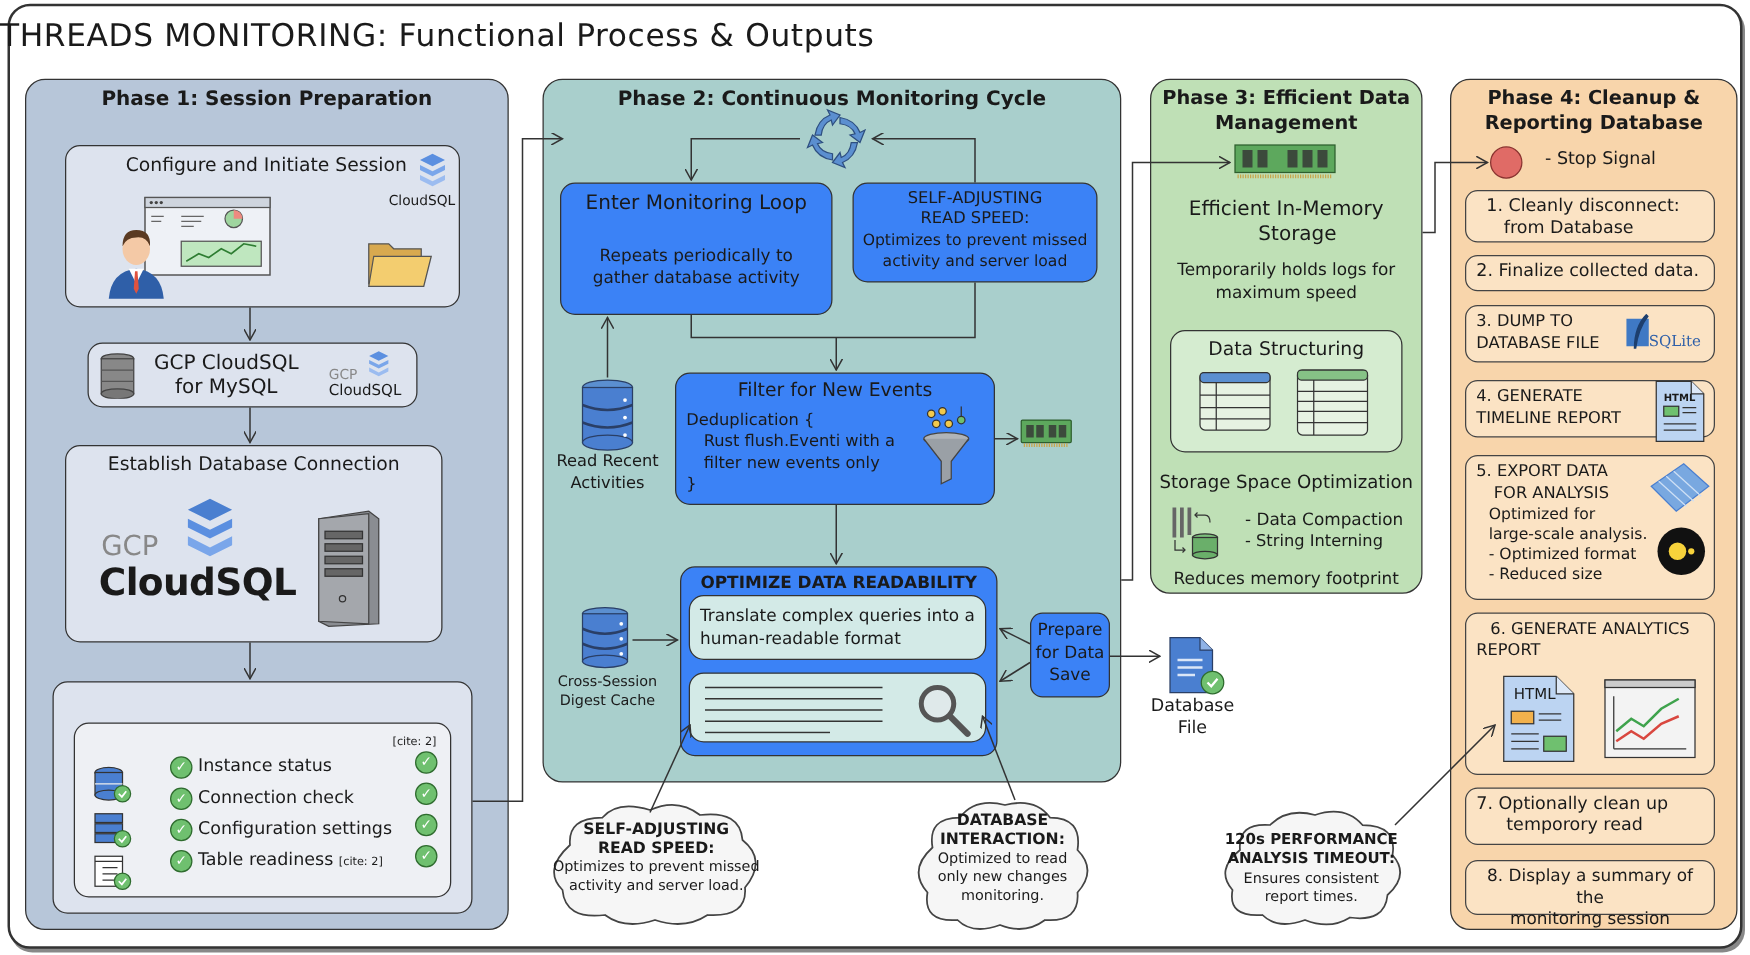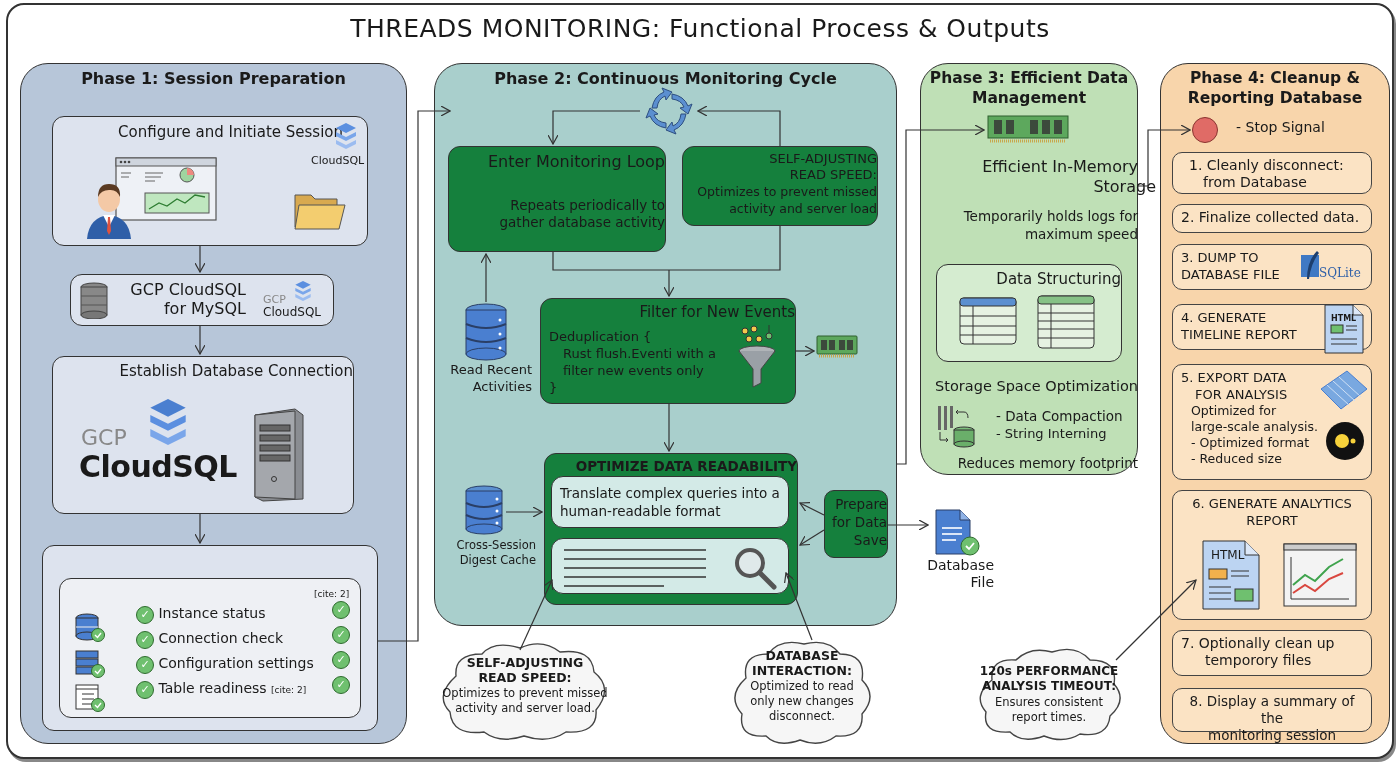--- a/index.html
+++ b/index.html
@@ -1,30 +1,30 @@
 <!DOCTYPE html>
 <html><head>
 <meta charset="utf-8">
 <style>
 *{box-sizing:border-box;margin:0;padding:0}
 html,body{width:1400px;height:764px;overflow:hidden;background:#fff;font-family:"DejaVu Sans",sans-serif;color:#1a1a1a}
 #frame{position:absolute;left:6px;top:3px;width:1388px;height:756px;border:2px solid #333;border-radius:18px;background:#fff;box-shadow:2px 3px 0 #888}
 .abs{position:absolute}
-#title{position:absolute;left:0;top:14px;width:1400px;text-align:center;font-size:25px;letter-spacing:0.5px;font-family:"DejaVu Sans",sans-serif;font-weight:normal}
-.phase{position:absolute;border:1.6px solid #333;border-radius:28px}
+#title{position:absolute;left:0;top:14px;width:1400px;font-size:25px;letter-spacing:0.5px;font-family:"DejaVu Sans",sans-serif;font-weight:normal}
+.phase{position:absolute;border:1.6px solid #333;border-radius:16px}
 .ph1{left:20px;top:63px;width:387px;height:681px;background:#b7c6d9}
 .ph2{left:434px;top:63px;width:463px;height:563px;background:#a9cfcc}
 .ph3{left:920px;top:63px;width:218px;height:412px;background:#bfe0b6}
 .ph4{left:1160px;top:63px;width:230px;height:681px;background:#f8d5ab}
 .ph-title{position:absolute;left:0;width:100%;text-align:center;font-weight:bold;font-size:16px;line-height:21px}
 .box{position:absolute;border:1.5px solid #333;border-radius:12px}
 .b1{background:#dde3ee}
-.b2{background:#15803d}
+.b2{background:#3b82f6}
 .b3{background:#d5ecd0}
-.txt{position:absolute;text-align:right;font-size:15px;line-height:19px}
+.txt{position:absolute;text-align:center;font-size:15px;line-height:19px}
 .lbl{font-size:13px;line-height:16px}
 .bold{font-weight:bold}
 svg.overlay{position:absolute;left:0;top:0;pointer-events:none}
 .cloud{position:absolute}
 .cloud-text{position:absolute;text-align:center;font-size:12.5px;line-height:15px}
 .step{position:absolute;left:1172px;width:200px;border:1.5px solid #444;border-radius:10px;background:#fbe3c4;font-size:14px;line-height:17px;padding:4px 8px}
 .chk{display:inline-block;width:18px;height:18px;border-radius:50%;background:#6fc06f;border:1.4px solid #2e6b2e;color:#fff;font-size:11px;line-height:16px;text-align:center;font-weight:bold}
 </style>
 </head>
 <body>
@@ -378,21 +378,21 @@
       <line x1="20" y1="8" x2="42" y2="28" stroke="#cfe0f5"></line>
   </svg>
   <svg class="abs" style="left:152px;top:56px" width="40" height="40" viewBox="0 0 40 40">
     <circle cx="20" cy="20" r="19" fill="#111"></circle>
       <circle cx="17" cy="20" r="7" fill="#f7d23b"></circle>
       <circle cx="28" cy="20" r="2.5" fill="#f7d23b"></circle>
   </svg>
 </div>
 <div class="step" style="top:490px;height:130px;font-size:13px">
   <div style="text-align:center">6. GENERATE ANALYTICS</div>
-  <div style="text-align:center">REPORT</div>
+  <div style="">REPORT</div>
   <svg class="abs" style="left:28px;top:48px" width="62" height="72" viewBox="0 0 62 72">
     <path d="M2 2 L44 2 L58 16 L58 70 L2 70Z" fill="#bcd4f2" stroke="#333"></path>
       <path d="M44 2 L44 16 L58 16" fill="#dde8f7" stroke="#333"></path>
     <rect x="8" y="30" width="18" height="10" fill="#f2b14c" stroke="#333"></rect>
       <line x1="30" y1="32" x2="48" y2="32" stroke="#333"></line>
       <line x1="30" y1="37" x2="48" y2="37" stroke="#333"></line>
     <line x1="8" y1="48" x2="30" y2="48" stroke="#333"></line>
       <line x1="8" y1="54" x2="30" y2="54" stroke="#333"></line>
       <line x1="8" y1="60" x2="30" y2="60" stroke="#333"></line>
     <rect x="34" y="50" width="18" height="12" fill="#6fc06f" stroke="#333"></rect>
@@ -402,21 +402,21 @@
     <rect x="1" y="1" width="72" height="62" fill="#f3f3f3" stroke="#333"></rect>
       <rect x="1" y="1" width="72" height="6" fill="#ccc" stroke="#333"></rect>
     <line x1="8" y1="14" x2="8" y2="56" stroke="#333"></line>
       <line x1="8" y1="56" x2="66" y2="56" stroke="#333"></line>
     <polyline points="10,42 22,32 32,38 46,24 60,16" fill="none" stroke="#3fa34d" stroke-width="2"></polyline>
     <polyline points="10,50 22,42 32,48 46,36 60,30" fill="none" stroke="#d9473f" stroke-width="2"></polyline>
   </svg>
 </div>
 <div class="step" style="top:630px;height:46px">
   <div>7. Optionally clean up</div>
-  <div style="padding-left:24px">temporory files</div>
+  <div style="padding-left:24px">temporory read</div>
 </div>
 <div class="step" style="top:688px;height:44px;text-align:center;font-size:13.5px">
   <div>8. Display a summary of the</div>
   <div>monitoring session</div>
 </div>
 
 <svg class="cloud" style="left:436px;top:640px" width="178" height="104" viewBox="0 0 178 104">
   <path d="M20 36 Q18 14 46 14 Q58 0 84 8 Q106 -2 124 12 Q156 8 158 32 Q178 48 160 70 Q162 94 130 92 Q112 104 88 96 Q64 104 48 92 Q16 96 14 72 Q-2 56 20 36Z" fill="#f6f6f6" stroke="#444" stroke-width="1.4"></path>
 </svg>
 <div class="cloud-text bold" style="left:446px;top:655px;width:158px">SELF-ADJUSTING</div>
@@ -424,21 +424,21 @@
 <div class="cloud-text" style="left:440px;top:686px;width:170px;font-size:11.5px">Optimizes to prevent missed</div>
 <div class="cloud-text" style="left:440px;top:701px;width:170px;font-size:11.5px">activity and server load.</div>
 
 <svg class="cloud" style="left:728px;top:638px" width="148" height="110" viewBox="0 0 148 110">
   <path d="M18 40 Q14 16 40 16 Q52 0 76 6 Q100 0 112 16 Q138 16 134 42 Q150 58 134 76 Q136 100 108 98 Q92 110 72 102 Q50 110 38 98 Q10 100 14 76 Q-2 58 18 40Z" fill="#f6f6f6" stroke="#444" stroke-width="1.4"></path>
 </svg>
 <div class="cloud-text bold" style="left:738px;top:648px;width:128px">DATABASE</div>
 <div class="cloud-text bold" style="left:738px;top:663px;width:128px">INTERACTION:</div>
 <div class="cloud-text" style="left:738px;top:679px;width:128px;font-size:11.5px">Optimized to read</div>
 <div class="cloud-text" style="left:738px;top:694px;width:128px;font-size:11.5px">only new changes</div>
-<div class="cloud-text" style="left:738px;top:709px;width:128px;font-size:11.5px">disconnect.</div>
+<div class="cloud-text" style="left:738px;top:709px;width:128px;font-size:11.5px">monitoring.</div>
 
 <svg class="cloud" style="left:974px;top:646px" width="150" height="96" viewBox="0 0 150 96">
   <path d="M18 34 Q16 12 42 14 Q56 0 78 6 Q102 -2 116 14 Q144 14 140 38 Q154 54 136 70 Q134 92 106 88 Q90 98 70 90 Q48 98 36 86 Q8 88 12 66 Q-2 50 18 34Z" fill="#f6f6f6" stroke="#444" stroke-width="1.4"></path>
 </svg>
 <div class="cloud-text bold" style="left:978px;top:664px;width:142px;font-size:12px">120s PERFORMANCE</div>
 <div class="cloud-text bold" style="left:978px;top:679px;width:142px;font-size:12px">ANALYSIS TIMEOUT:</div>
 <div class="cloud-text" style="left:978px;top:695px;width:142px;font-size:11.5px">Ensures consistent</div>
 <div class="cloud-text" style="left:978px;top:710px;width:142px;font-size:11.5px">report times.</div>
 
 <svg class="overlay" width="1400" height="764" viewBox="0 0 1400 764">

